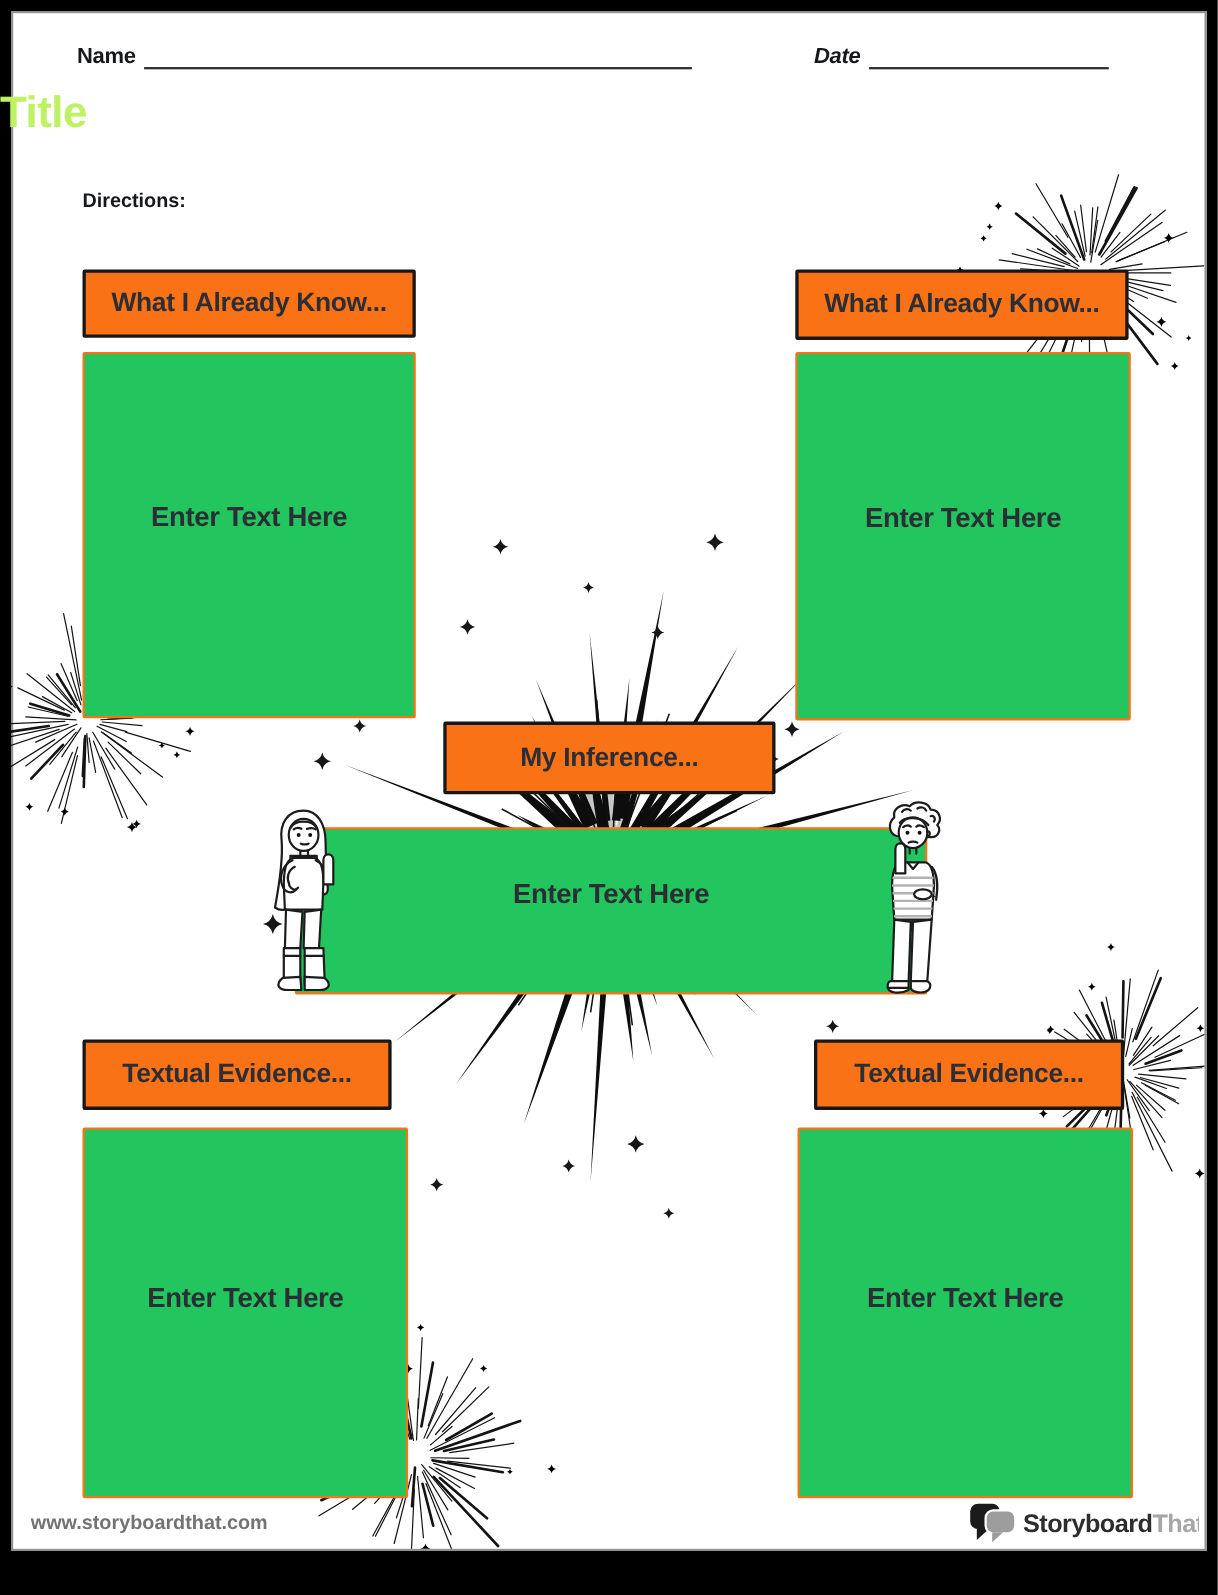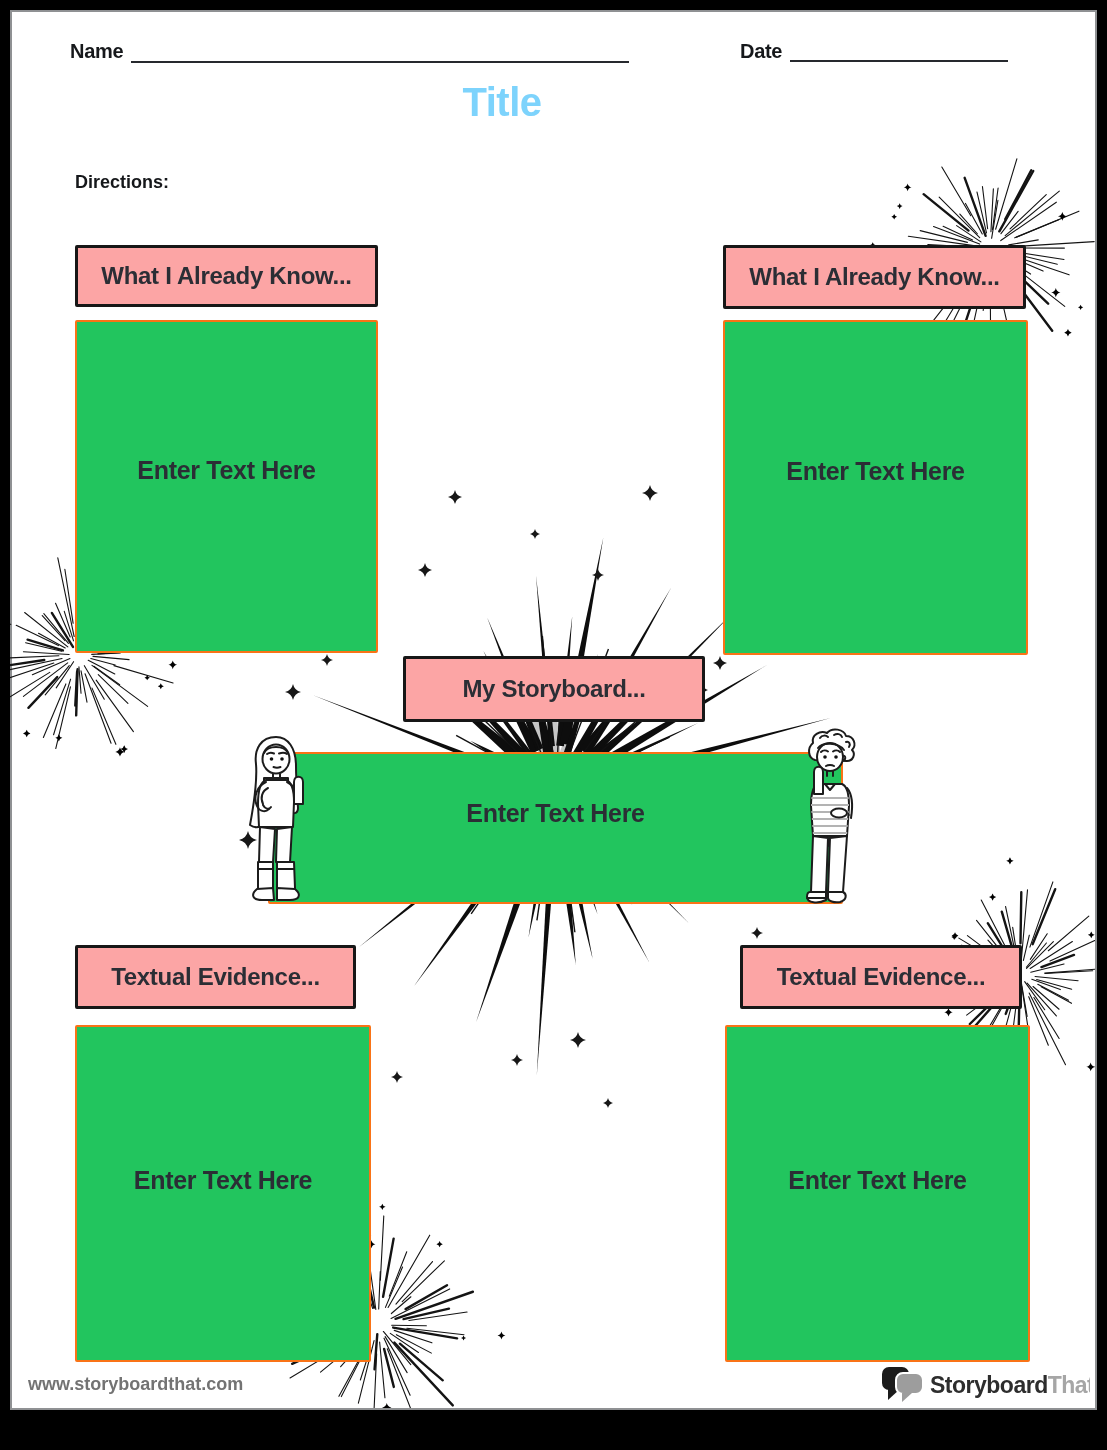--- a/index.html
+++ b/index.html
@@ -11,29 +11,29 @@
     position:absolute;left:10px;top:10px;width:1087px;height:1400px;
     background:#fff;border:2px solid #8f9193;box-sizing:border-box;z-index:0;
   }
   .abs{position:absolute;}
   .z1{z-index:1;}
   .z3{z-index:3;}
   .name-row{left:30px;top:40px;display:flex;align-items:flex-end;z-index:2;}
   .field-label{font-weight:bold;font-size:20px;color:#16181b;letter-spacing:-0.3px;margin-left:40px;}
   .fill-line{border-bottom:2px solid #26292e;height:20px;margin-left:8px;}
   .name-line{width:498px;}
-  .date-row{left:700px;top:40px;display:flex;align-items:flex-start;z-index:2;}
+  .date-row{left:700px;top:40px;display:flex;align-items:center;z-index:2;font-style:italic;}
   .date-line{width:218px;}
   .title{
-    left:0;top:80px;width:1004px;text-align:center;font-size:40px;font-weight:bold;
-    color:#7dd3fc;letter-spacing:-0.5px;z-index:2;
+    left:0;top:80px;width:1004px;text-align:left;font-size:40px;font-weight:bold;
+    color:#bef264;letter-spacing:-0.5px;z-index:2;
   }
   .directions{left:55px;top:172px;font-size:18px;font-weight:bold;color:#16181b;z-index:2;margin-left:20px;}
   .hdr-box{
-    background:#fca5a5;border:3px solid #171717;box-sizing:border-box;border-radius:2px;
+    background:#f97316;border:3px solid #171717;box-sizing:border-box;border-radius:2px;
     display:flex;align-items:center;justify-content:center;
     font-size:24px;font-weight:bold;color:#2b2e35;letter-spacing:-0.3px;z-index:2;
   }
   .body-box{
     background:#22c55e;border:2px solid #f97316;box-sizing:border-box;border-radius:2px;
     display:flex;align-items:center;justify-content:center;
     font-size:25px;font-weight:bold;color:#2b2e35;letter-spacing:-0.3px;z-index:2;
   }
   .pad-b{padding-bottom:32px;}
   .pad-b-sm{padding-bottom:26px;}
@@ -453,21 +453,21 @@
 </div>
 <div class="abs title">Title</div>
 <div class="abs directions">Directions:</div>
 
 <div id="tl-hdr" class="abs hdr-box">What I Already Know...</div>
 <div id="tl-body" class="abs body-box pad-b">Enter Text Here</div>
 
 <div id="tr-hdr" class="abs hdr-box">What I Already Know...</div>
 <div id="tr-body" class="abs body-box pad-b">Enter Text Here</div>
 
-<div id="inf-hdr" class="abs hdr-box">My Storyboard...</div>
+<div id="inf-hdr" class="abs hdr-box">My Inference...</div>
 <div id="inf-body" class="abs body-box">Enter Text Here</div>
 
 <div id="bl-hdr" class="abs hdr-box">Textual Evidence...</div>
 <div id="bl-body" class="abs body-box pad-b-sm">Enter Text Here</div>
 
 <div id="br-hdr" class="abs hdr-box">Textual Evidence...</div>
 <div id="br-body" class="abs body-box pad-b-sm">Enter Text Here</div>
 
 <svg class="abs z3" style="left:230px;top:728px" width="92" height="180" viewBox="0 0 92 180">
   <g stroke="#1c1c1c" stroke-width="2" fill="#fff" stroke-linecap="round" stroke-linejoin="round">

